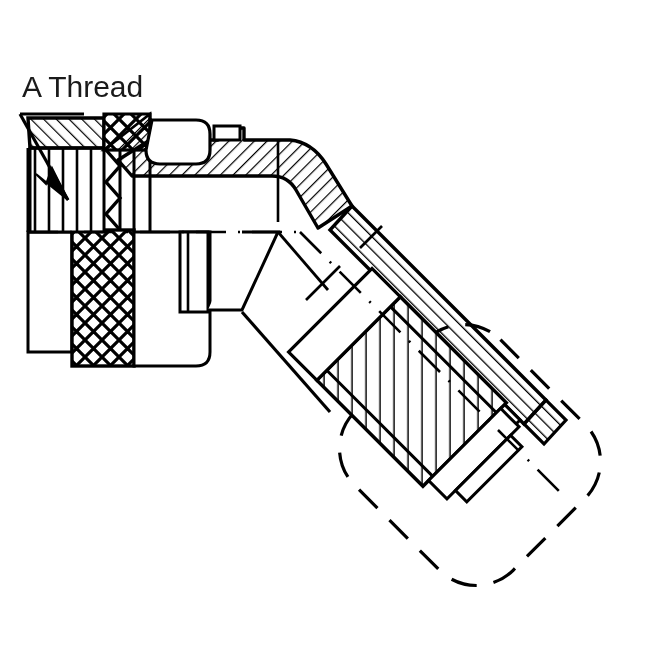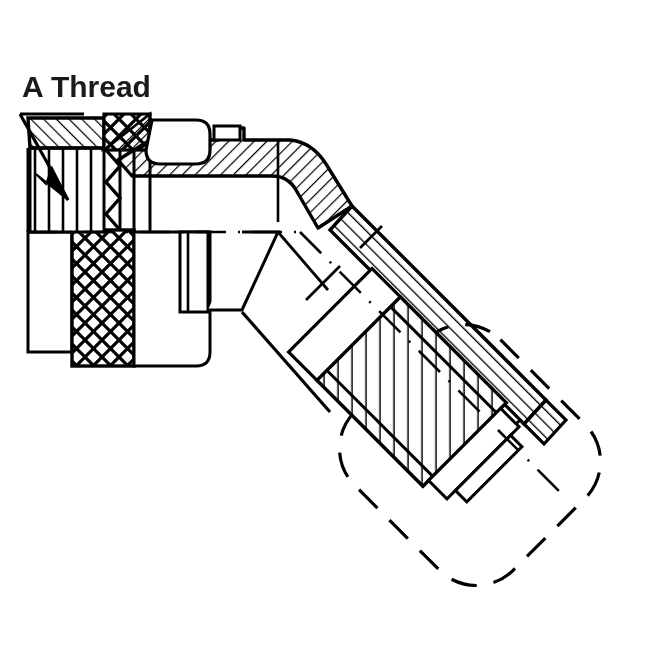--- a/index.html
+++ b/index.html
@@ -13,21 +13,20 @@
     height: 664px;
     font-family: "Liberation Sans", sans-serif;
     overflow: hidden;
     position: relative;
   }
   #drawing-root {
     position: relative;
     width: 664px;
     height: 488px;
     background: #7dd3fc;
-    font-weight: bold;
   }
   svg#technical-drawing {
     display: block;
     width: 664px;
     height: 664px;
     background: #ffffff;
   }
   .label-text {
     font-family: "Liberation Sans", sans-serif;
     font-size: 30px;

